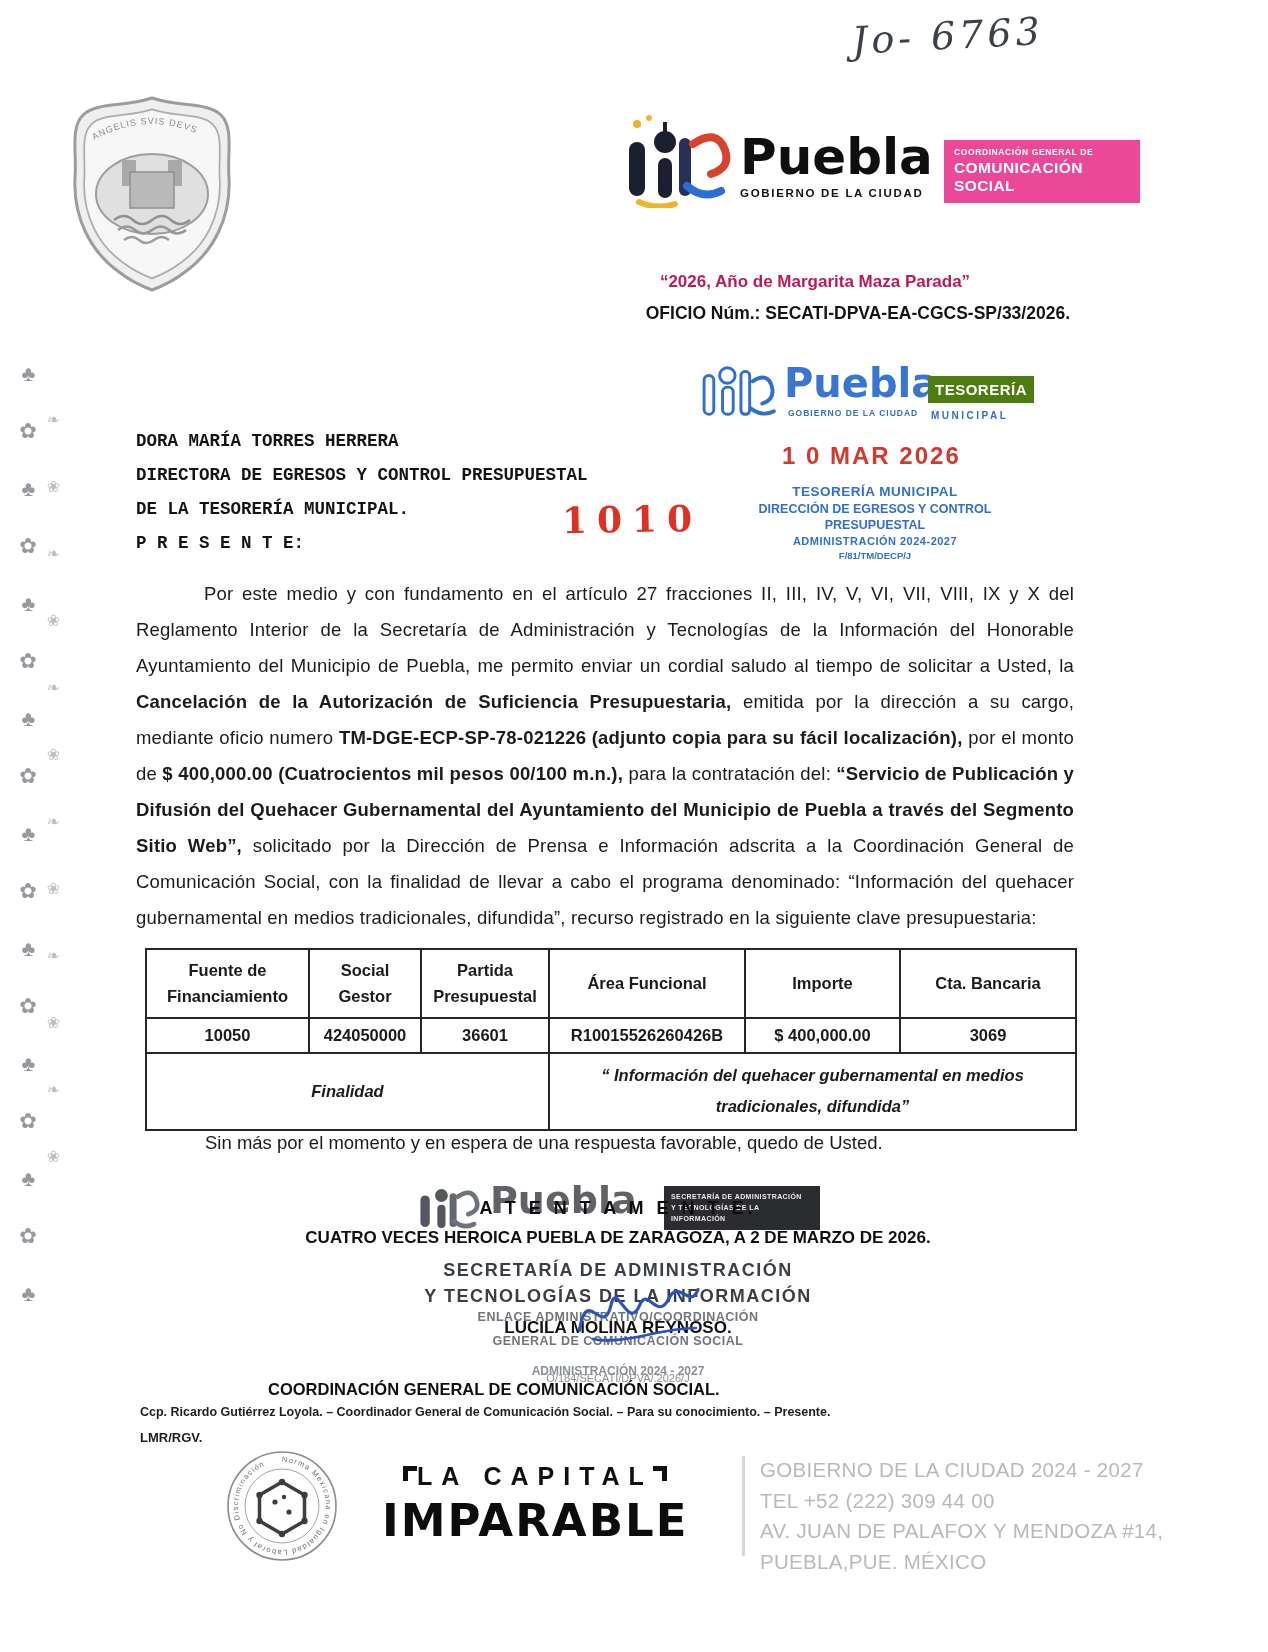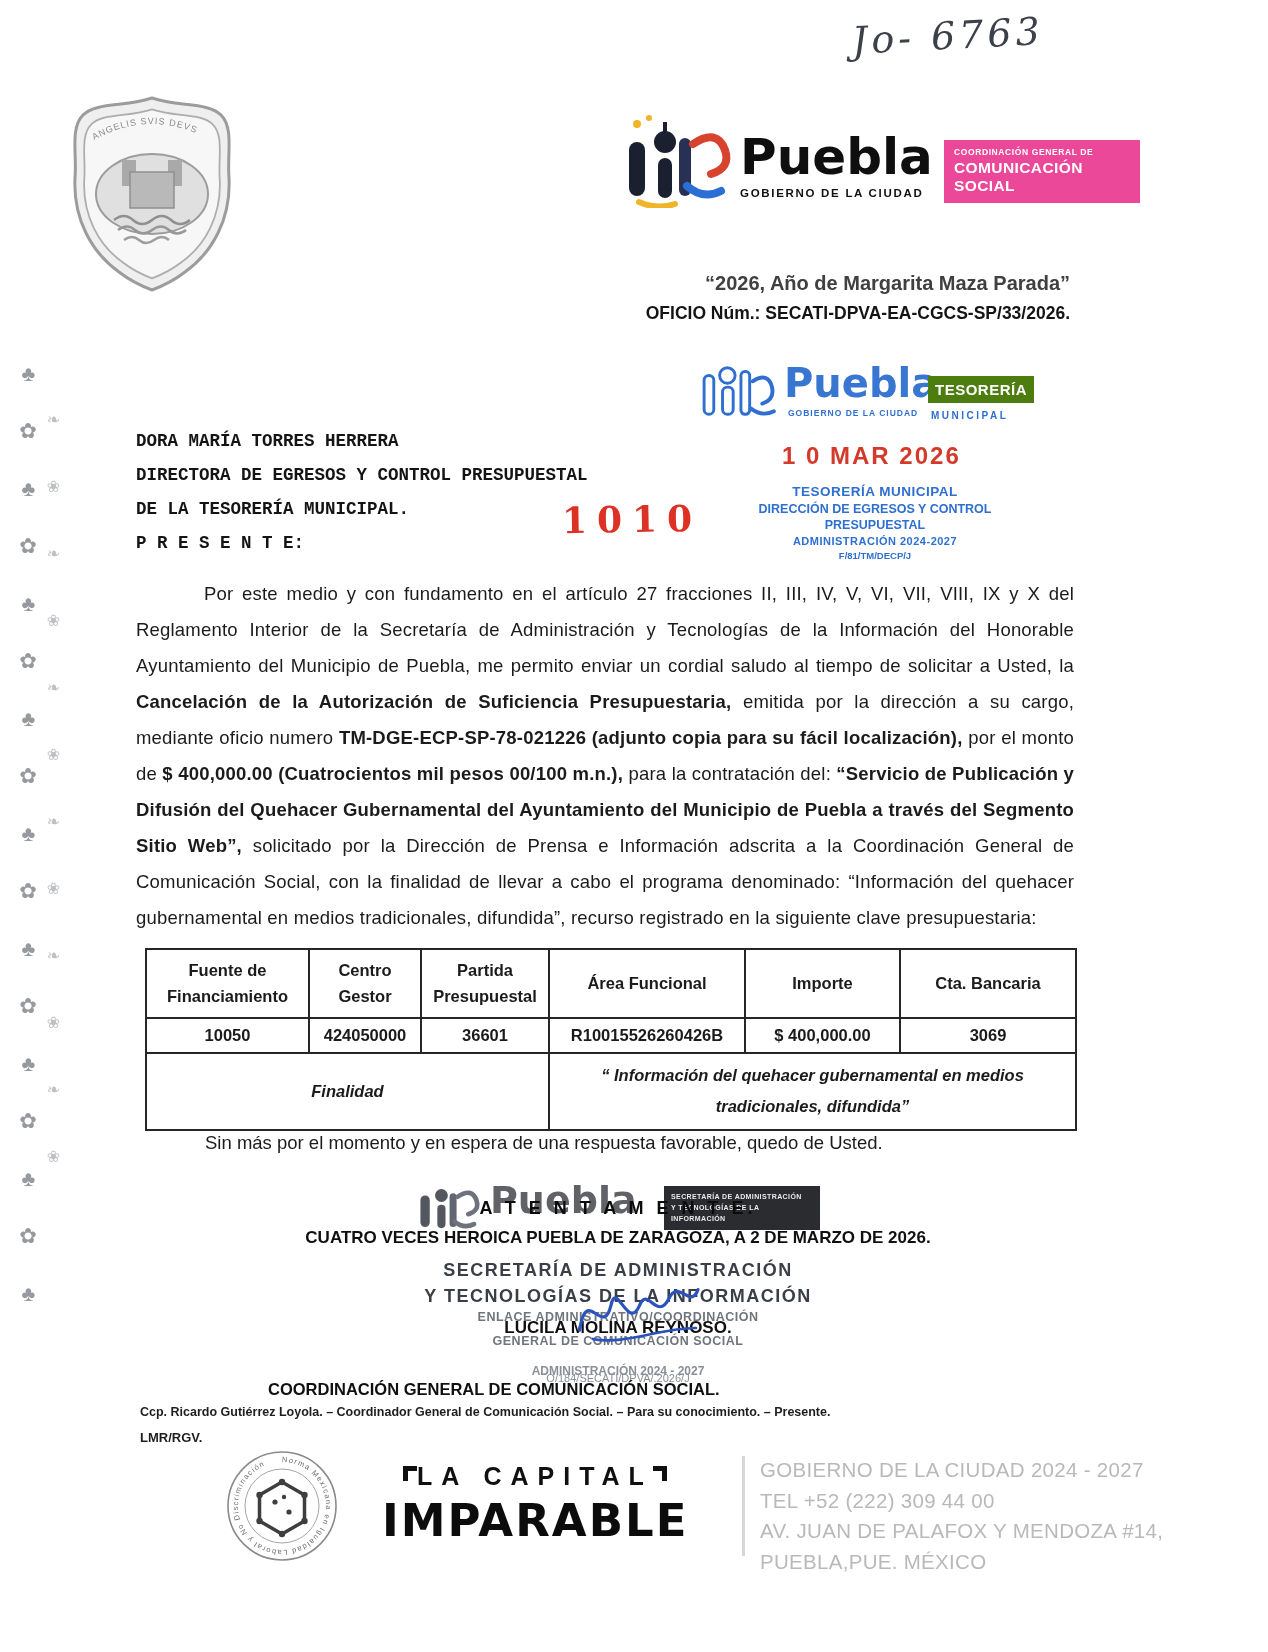--- a/index.html
+++ b/index.html
@@ -20,21 +20,21 @@
   
   .header-logo { left:622px; top:112px; display:flex; align-items:flex-start; }
   .logo-icon { width:112px; height:96px; }
   .logo-words { margin-left:6px; margin-top:20px; }
   .brand { font-size:50px; font-weight:bold; color:#0f0f0f; line-height:1; font-family:"DejaVu Sans", sans-serif; }
   .brand-sub { font-size:11.5px; font-weight:bold; letter-spacing:1.7px; color:#111; margin-top:5px; }
   .comm-badge { left:944px; top:140px; width:196px; background:#ec4899; color:#ffffff; padding:7px 10px 8px; }
   .badge-l1 { font-size:8.5px; letter-spacing:.6px; font-weight:bold; }
   .badge-l2 { font-size:15.5px; font-weight:bold; letter-spacing:.4px; margin-top:2px; }
 
-  .year-legend { left:560px; width:510px; top:272px; text-align:right; font-weight:bold; font-size:20px; color:#404040; }
+  .year-legend { left:560px; width:510px; top:272px; text-align:center; font-weight:bold; font-size:17px; color:#be185d; }
   .oficio-num  { left:560px; width:510px; top:303px; text-align:right; font-weight:bold; font-size:17.5px; color:#141414; }
 
   
   .t-stamp { left:690px; top:352px; width:370px; height:245px; }
   .t-icon { position:absolute; left:10px; top:6px; width:78px; height:64px; }
   .t-brand { position:absolute; left:94px; top:8px; font-size:40px; font-weight:bold; color:#2f6fd0; font-family:"DejaVu Sans", sans-serif; opacity:.95; }
   .t-brand-sub { position:absolute; left:98px; top:56px; font-size:8.5px; font-weight:bold; letter-spacing:1px; color:#2f6fd0; }
   .t-box { position:absolute; left:238px; top:24px; width:106px; padding:5px 0; background:#4d7c0f; color:#fff; text-align:center; font-size:15px; font-weight:bold; letter-spacing:.5px; }
   .t-municipal { position:absolute; left:241px; top:58px; font-size:10px; font-weight:bold; color:#2f6fd0; letter-spacing:2.5px; }
   .t-date { position:absolute; left:92px; top:90px; font-size:24px; font-weight:bold; color:#d43a2c; letter-spacing:2px; }
@@ -196,21 +196,21 @@
           <col style="width:112px">
           <col style="width:128px">
         <col style="width:196px">
           <col style="width:155px">
           <col style="width:176px">
       </colgroup>
       <tbody>
         <tr>
           <th>Fuente de
 Financiamiento</th>
-          <th>Centro
+          <th>Social
 Gestor</th>
           <th>Partida
 Presupuestal</th>
           <th>Área Funcional</th>
           <th>Importe</th>
           <th>Cta. Bancaria</th>
         </tr>
         <tr>
           <td>10050</td>
           <td>424050000</td>

